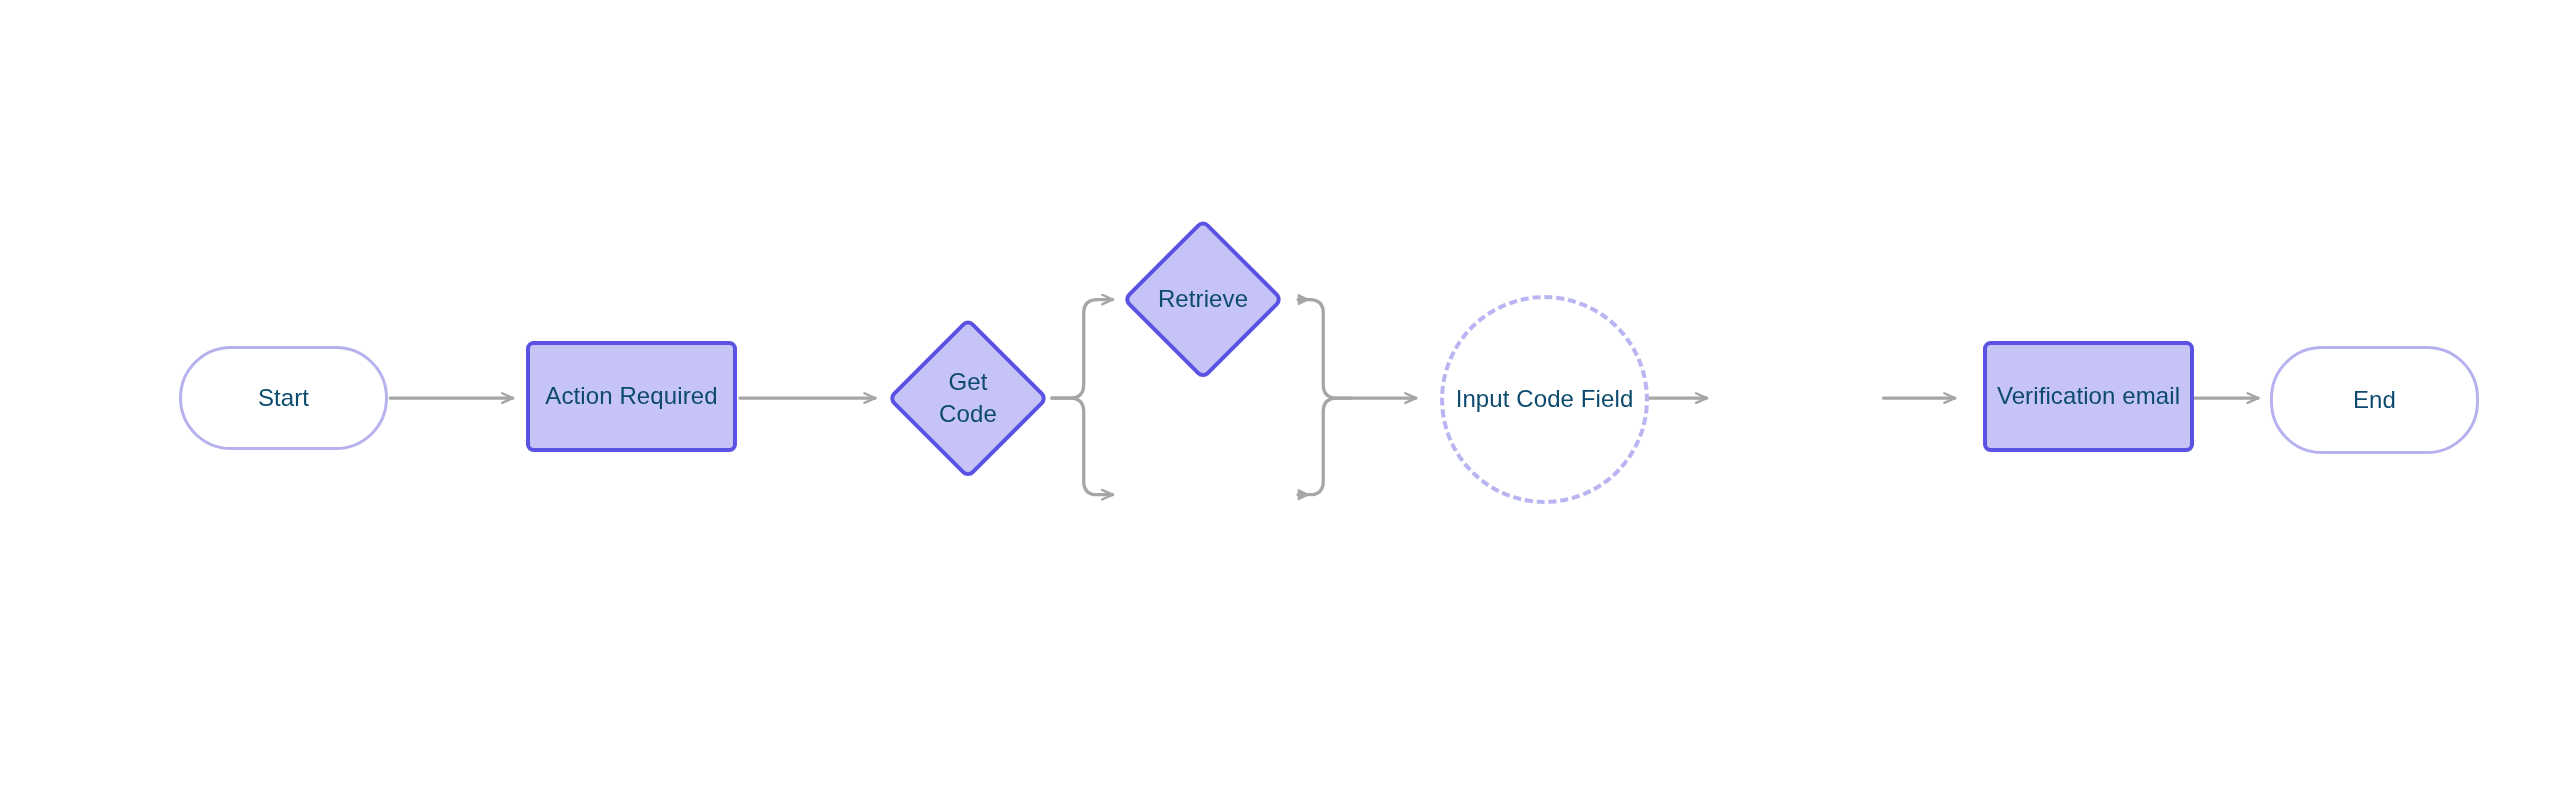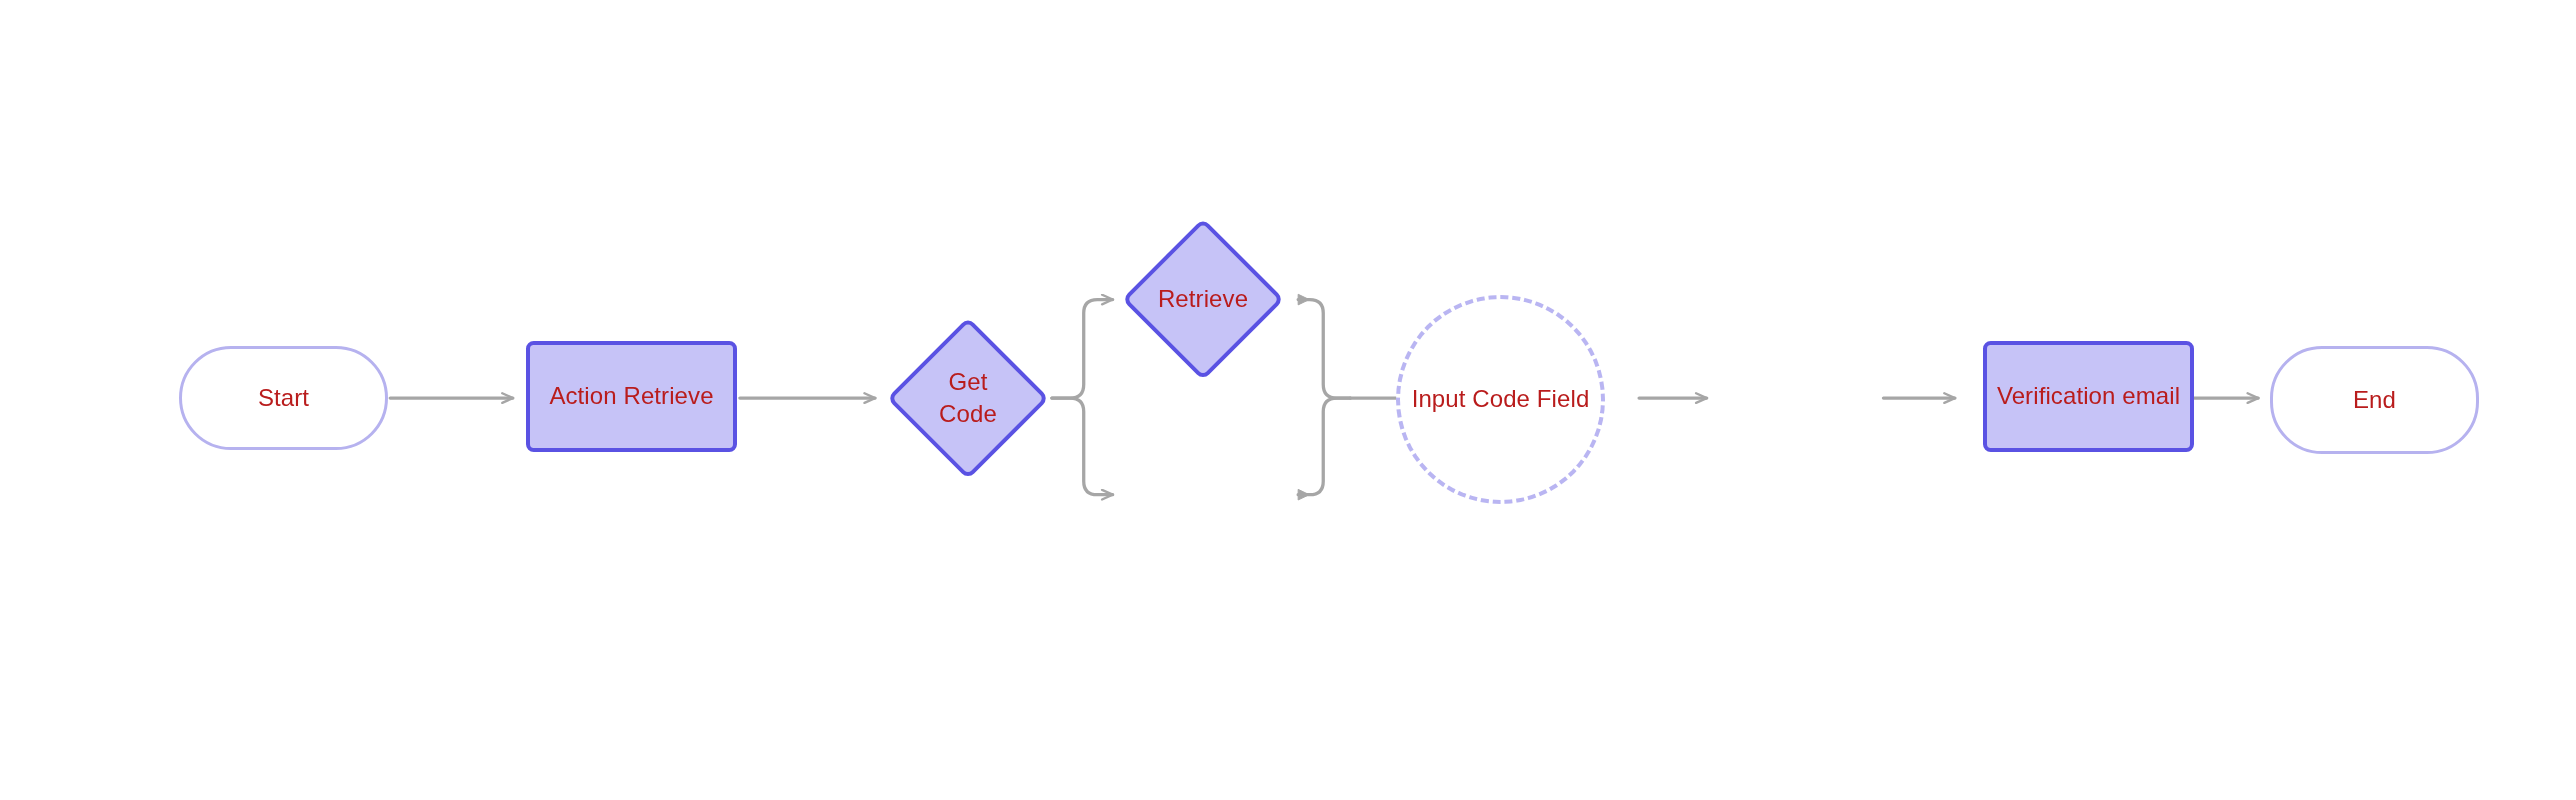--- a/index.html
+++ b/index.html
@@ -25,21 +25,21 @@
     height: 801px;
     pointer-events: none;
   }
   .node {
     position: absolute;
     display: flex;
     align-items: center;
     justify-content: center;
     text-align: center;
     box-sizing: border-box;
-    color: #b91c1c;
+    color: #0c4a6e;
     font-size: 24px;
     line-height: 1.35;
     letter-spacing: 0.1px;
   }
   
   .node.terminator {
     background: #ffffff;
     border: 3.9px solid #b6b2ef;
     border-radius: 52px;
   }
@@ -120,36 +120,36 @@
 
       <path d="M 2257 412 L 2338 412" marker-end="url(#arrow-open)"></path>
     </g>
   </svg>
 
   <div class="node terminator" style="left:179px; top:346px; width:209px; height:104px;">
     <span class="label">Start</span>
   </div>
 
   <div class="node process" style="left:526px; top:341px; width:211px; height:111px;">
-    <span class="label">Action Retrieve</span>
+    <span class="label">Action Required</span>
   </div>
 
   <div class="node decision" style="left:887px; top:317px; width:162px; height:162px;">
     <span class="dia-shape"></span>
     <span class="dia-label">Get
 Code</span>
   </div>
 
   <div class="node decision" style="left:1122px; top:218px; width:162px; height:162px;">
     <span class="dia-shape"></span>
     <span class="dia-label">Retrieve</span>
   </div>
 
 
-  <div class="node circle-dashed" style="left:1396px; top:295px; width:209px; height:209px;text-align:right;">
+  <div class="node circle-dashed" style="left:1440px; top:295px; width:209px; height:209px;text-align:right;">
     <span class="label">Input Code Field</span>
   </div>
 
 
   <div class="node process" style="left:1967px; top:341px; width:211px; height:111px;margin-left:16px;">
     <span class="label">Verification email</span>
   </div>
 
   <div class="node terminator" style="left:2270px; top:346px; width:209px; height:108px;">
     <span class="label">End</span>

